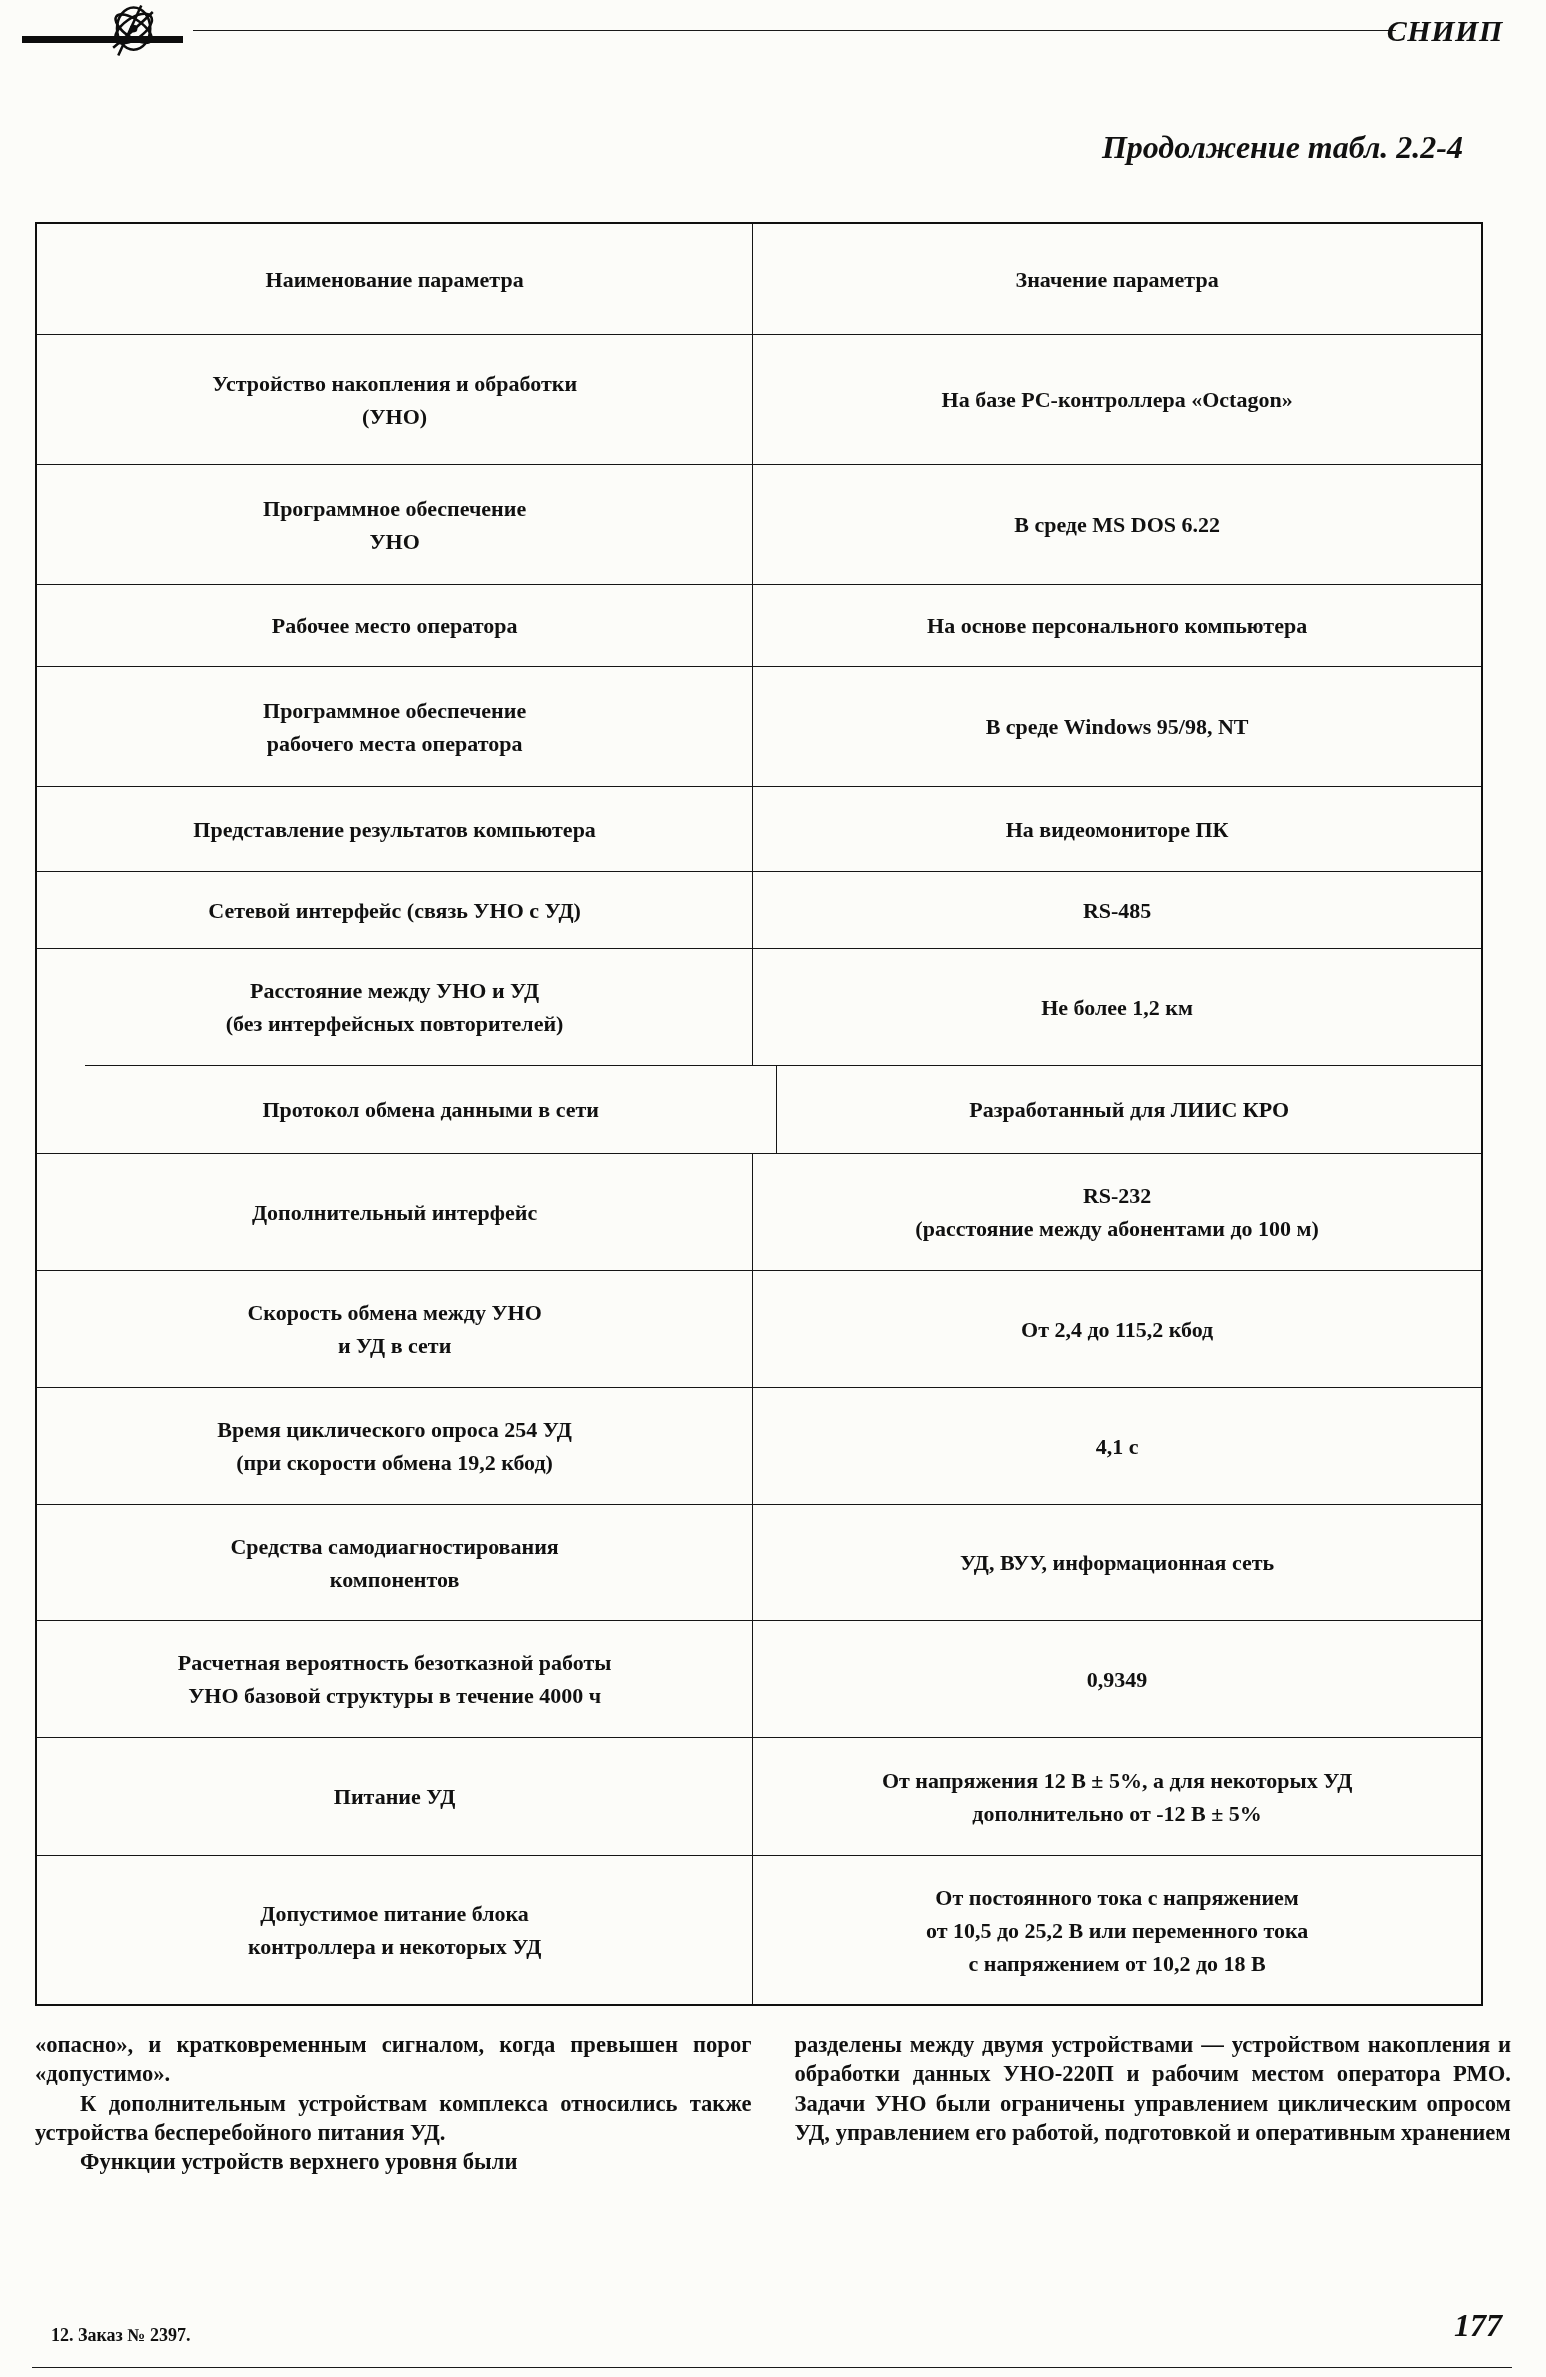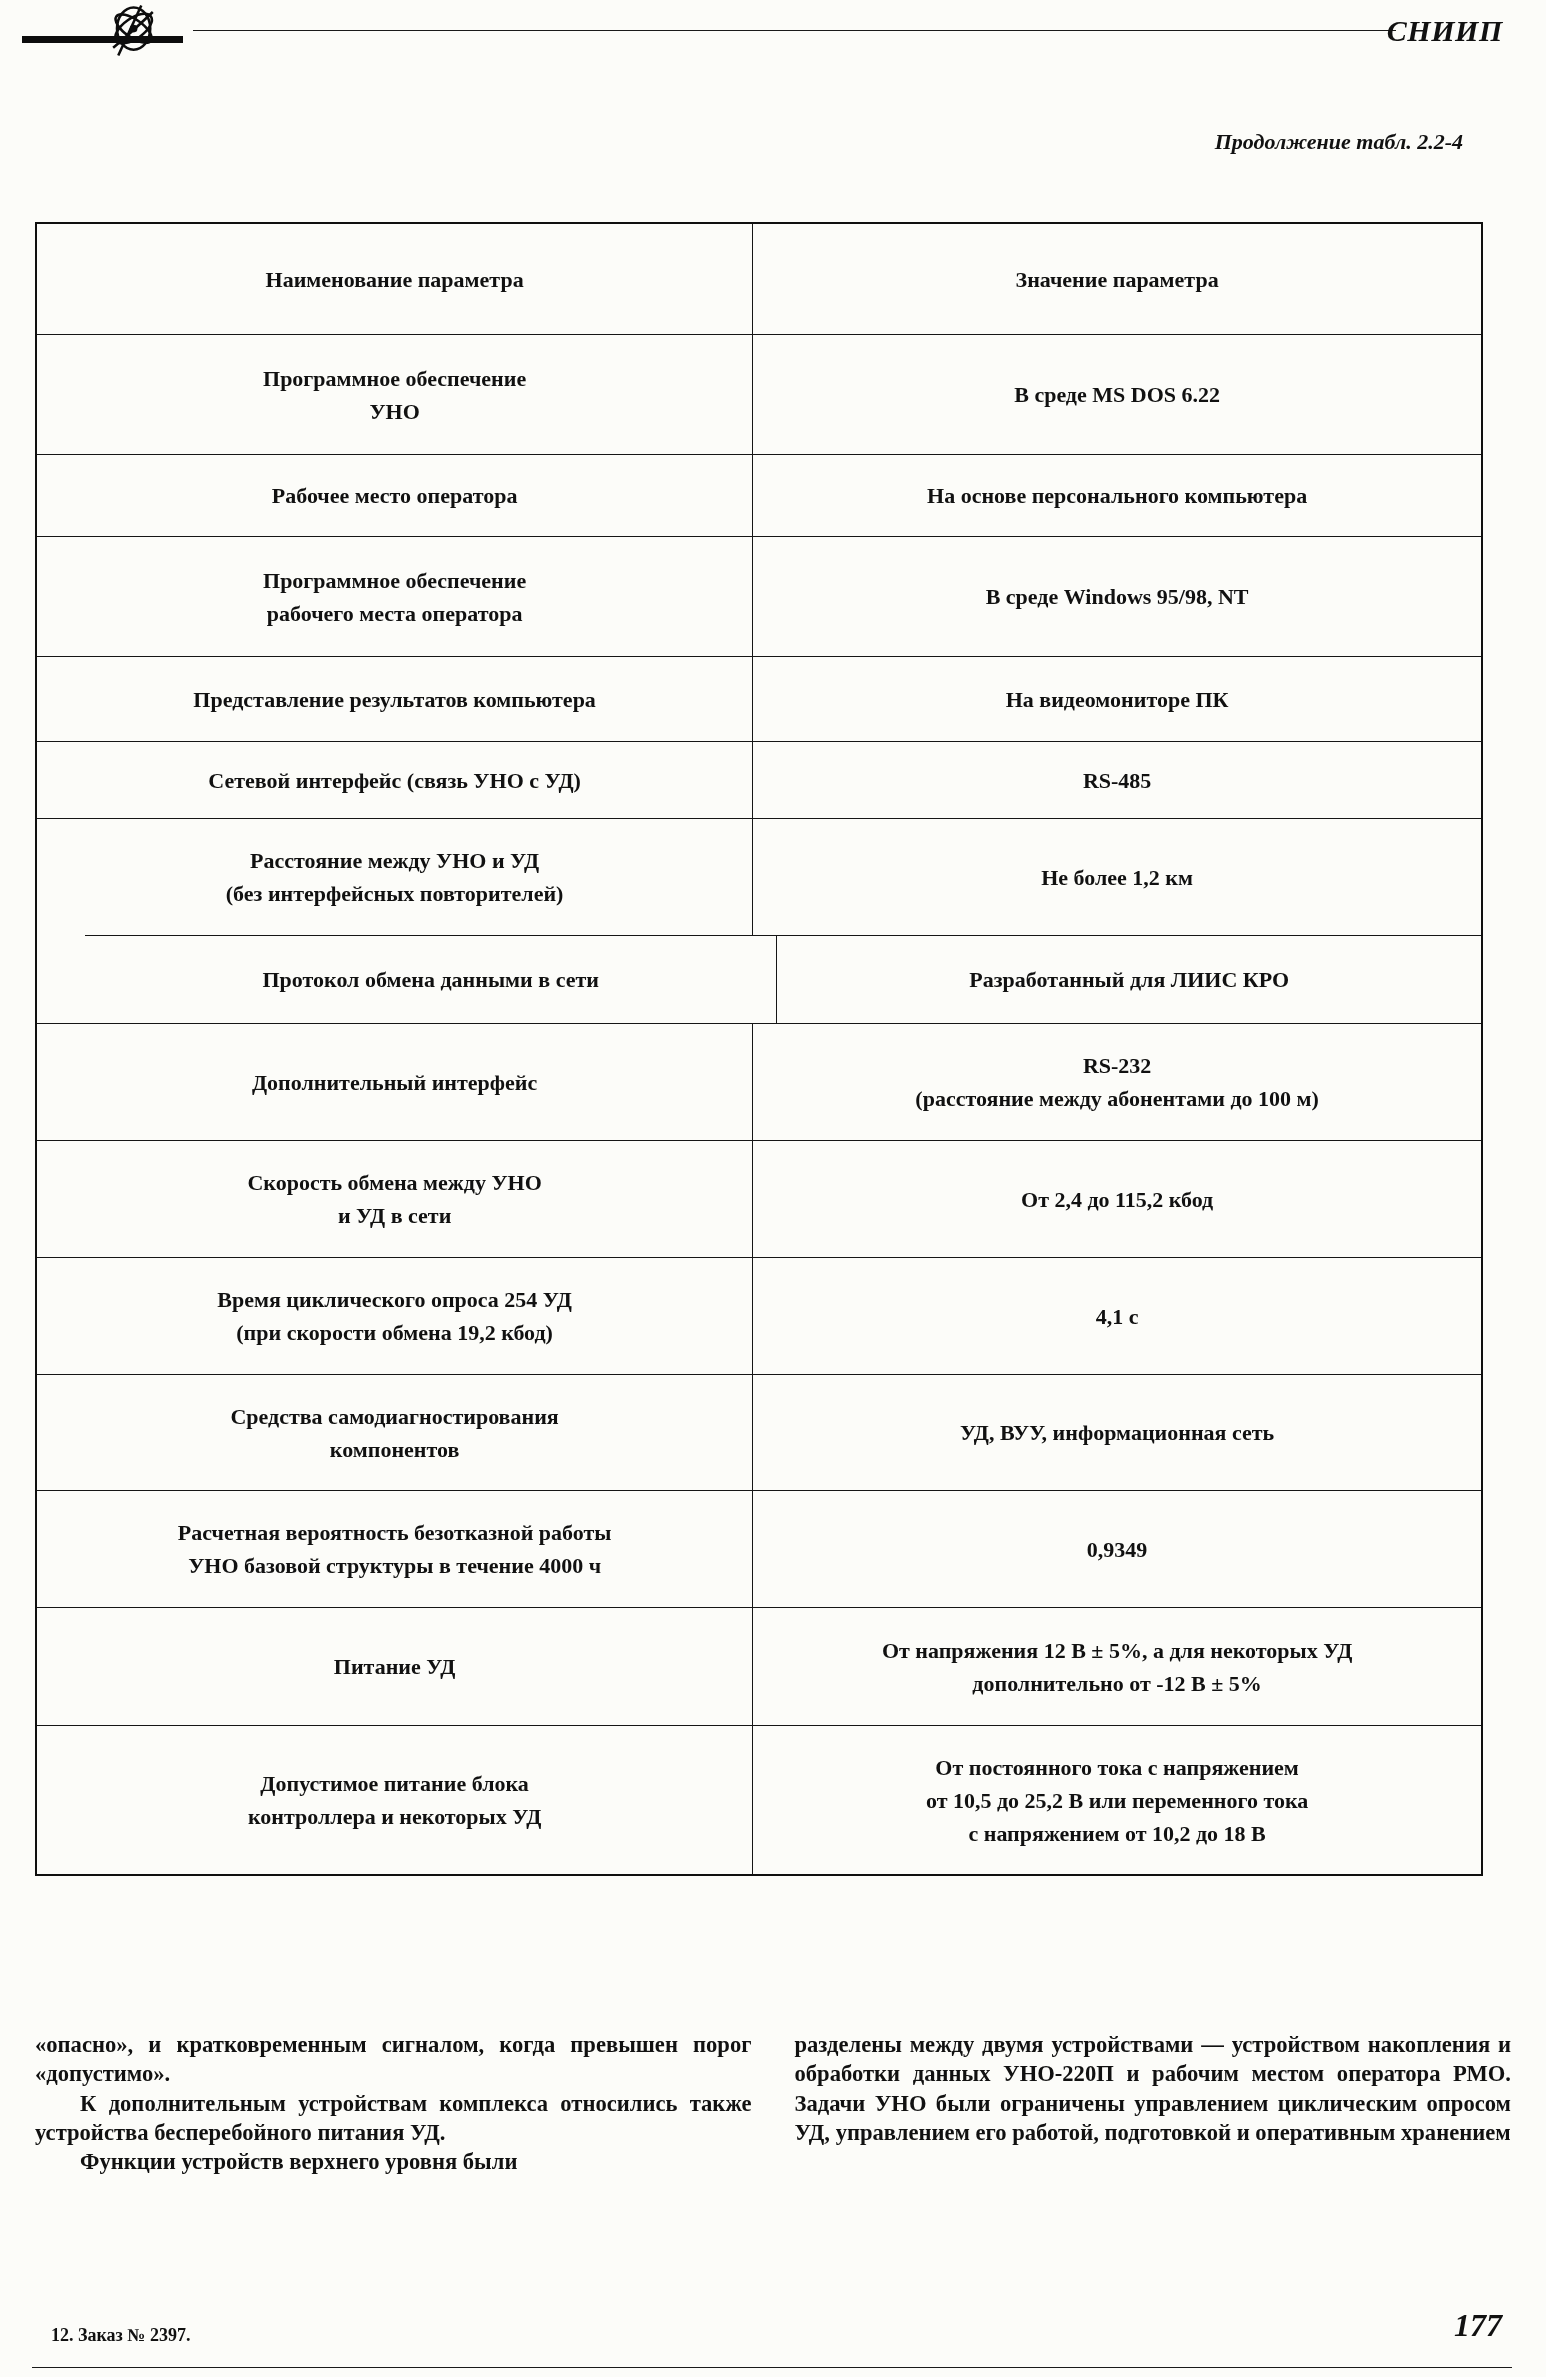--- a/index.html
+++ b/index.html
@@ -16,21 +16,21 @@
   .hdr-thickbar{position:absolute;left:22px;top:36px;width:161px;height:7px;background:#0d0d0d;}
   .hdr-line{position:absolute;left:193px;right:151px;top:30px;border-top:1.9px solid #1a1a1a;}
   .hdr-brand{
     position:absolute;right:44px;top:14px;
     font-size:30px;font-weight:700;font-style:italic;letter-spacing:0.6px;
   }
 
   
   .caption{
     position:absolute;top:129px;right:84px;
-    font-size:22px;font-weight:700;font-style:italic;
+    font-size:32px;font-weight:700;font-style:italic;
   }
 
   
   .ptable{
     position:absolute;left:35px;top:222px;width:1444px;
     border:2.6px solid #0f0f0f;
     display:flex;flex-direction:column;
     background:transparent;
   }
   .prow{display:flex;border-top:1.3px solid #161616;}
@@ -85,20 +85,25 @@
 
   <div class="caption">Продолжение табл. 2.2-4</div>
 
   <div class="ptable">
 
     <div class="prow h170">
       <div class="cell param">Наименование параметра</div>
       <div class="cell value">Значение параметра</div>
     </div>
 
+    <div class="prow h200">
+      <div class="cell param">Устройство накопления и обработки
+(УНО)</div>
+      <div class="cell value">На базе PC-контроллера «Octagon»</div>
+    </div>
 
     <div class="prow h185">
       <div class="cell param">Программное обеспечение
 УНО</div>
       <div class="cell value">В среде MS DOS 6.22</div>
     </div>
 
     <div class="prow h125">
       <div class="cell param">Рабочее место оператора</div>
       <div class="cell value">На основе персонального компьютера</div>

